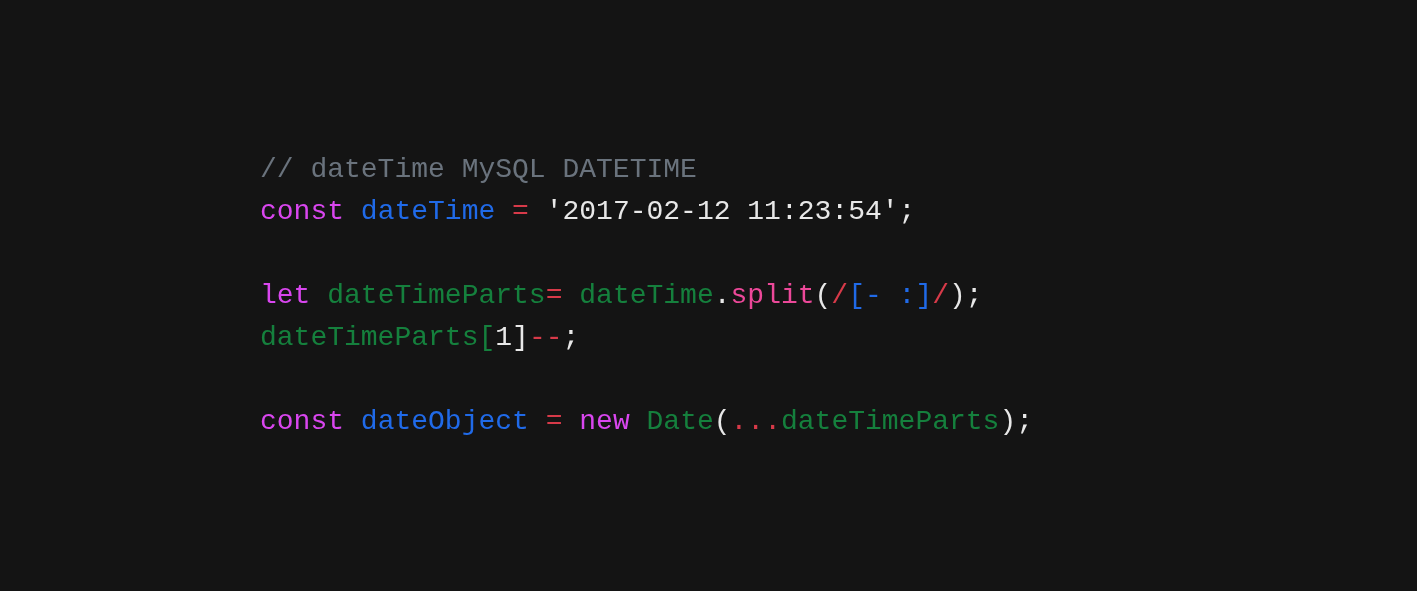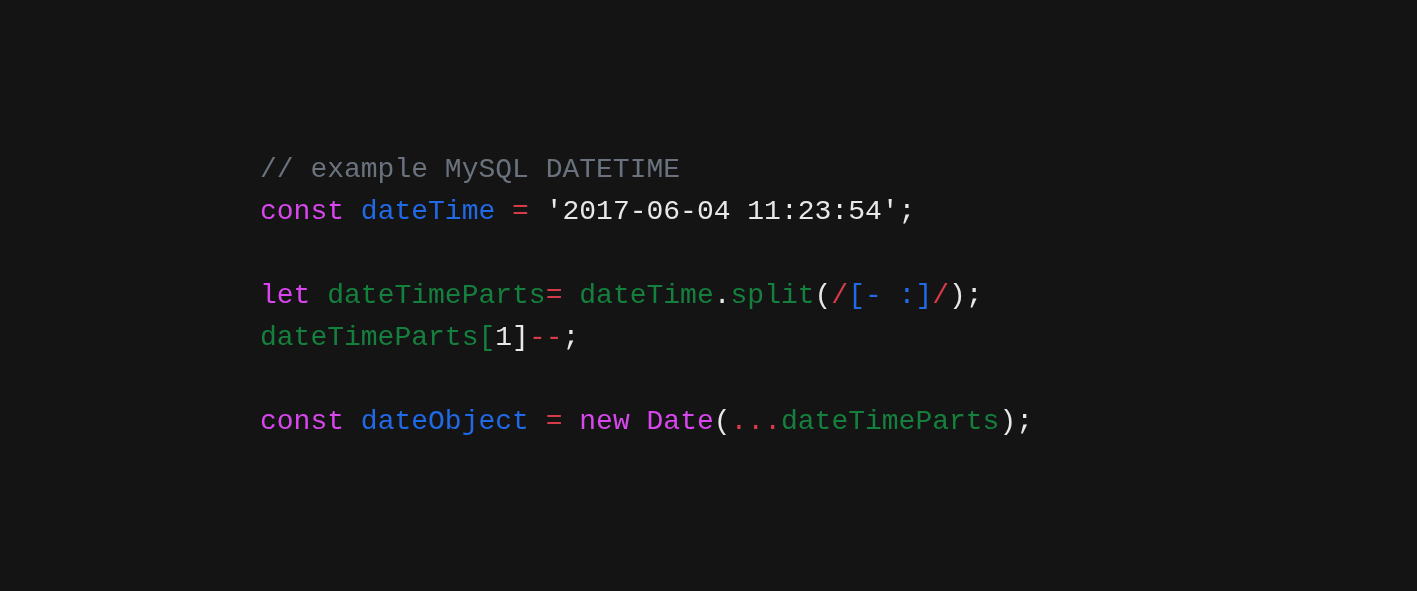--- a/index.html
+++ b/index.html
@@ -33,37 +33,37 @@
     .operator {
       color: #d73a49;
     }
     .default {
       color: #15803d;
     }
     .string {
       color: #e8e8e8;
     }
     .method {
-      color: #15803d;
+      color: #ec4899;
     }
     .regex {
       color: #206ae8;
     }
     .number {
       color: #e8e8e8;
     }
     .classname {
-      color: #d946ef;
+      color: #15803d;
     }
     .punct {
       color: #e8e8e8;
     }
   </style>
 </head>
 <body>
 
-<div class="code-block"><span class="comment">// example MySQL DATETIME</span>
-<span class="keyword">const</span><span class="default"> </span><span class="variable">dateTime</span><span class="default"> </span><span class="operator">=</span><span class="default"> </span><span class="string">'2017-06-04 11:23:54'</span><span class="punct">;</span>
+<div class="code-block"><span class="comment">// dateTime MySQL DATETIME</span>
+<span class="keyword">const</span><span class="default"> </span><span class="variable">dateTime</span><span class="default"> </span><span class="operator">=</span><span class="default"> </span><span class="string">'2017-02-12 11:23:54'</span><span class="punct">;</span>
 
 <span class="keyword">let</span><span class="default"> </span><span class="default">dateTimeParts</span><span class="operator">=</span><span class="default"> </span><span class="default">dateTime</span><span class="punct">.</span><span class="method">split</span><span class="punct">(</span><span class="operator">/</span><span class="regex">[- :]</span><span class="operator">/</span><span class="punct">)</span><span class="punct">;</span>
 <span class="default">dateTimeParts[</span><span class="number">1</span><span class="punct">]</span><span class="operator">--</span><span class="punct">;</span>
 
 <span class="keyword">const</span><span class="default"> </span><span class="variable">dateObject</span><span class="default"> </span><span class="operator">=</span><span class="default"> </span><span class="keyword">new</span><span class="default"> </span><span class="classname">Date</span><span class="punct">(</span><span class="operator">...</span><span class="default">dateTimeParts</span><span class="punct">)</span><span class="punct">;</span></div>
 
 </body></html>

